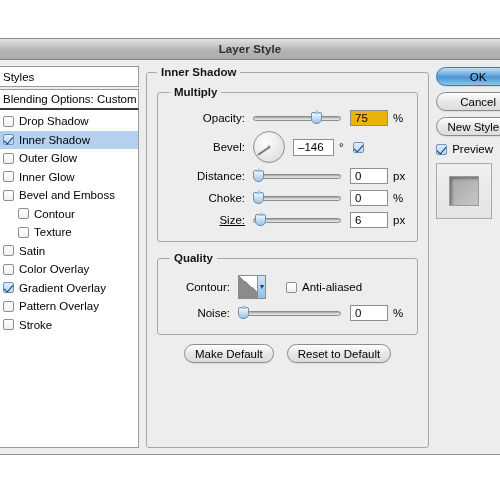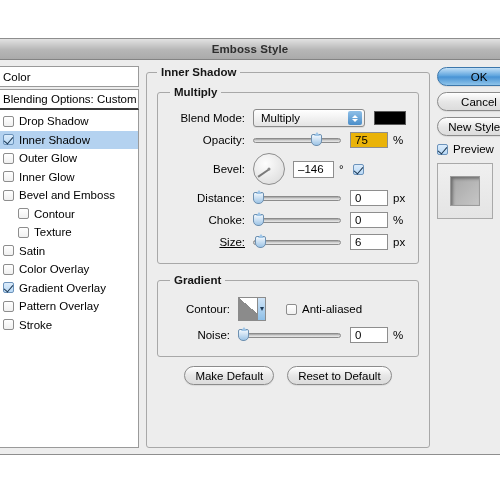--- a/index.html
+++ b/index.html
@@ -190,28 +190,28 @@
     box-shadow:inset 2px 2px 3px rgba(0,0,0,.35);
   }
   #btn-row { display:flex; gap:13px; justify-content:center; margin-top:9px; }
 </style>
 </head>
 <body>
 
 <div id="dialog">
 
   <div id="titlebar">
-    <span class="t">Emboss Style</span>
+    <span class="t">Layer Style</span>
   </div>
 
   <div id="body">
 
     <div id="sidebar">
       <div class="side-box" id="styles-box">
-        <span class="lbl">Color</span>
+        <span class="lbl">Styles</span>
       </div>
       <div class="side-box" id="blend-box">
         <span class="lbl">Blending Options: Custom</span>
       </div>
       <div class="side-box" id="effects-box">
           <div class="eff">
             <span class="cb"></span>
             <span>Drop Shadow</span>
           </div>
           <div class="eff selected">
@@ -261,31 +261,20 @@
         </div>
     </div>
 
     <div id="main">
       <fieldset id="outer-fs">
         <legend>Inner Shadow</legend>
 
         <fieldset style="margin-top:2px;">
           <legend>Multiply</legend>
 
-          <div class="row">
-            <span class="rlbl" style="width:75px;">Blend Mode:</span>
-            <div class="popup" style="width:112px;margin-left:8px;">
-              <span>Multiply</span>
-              <span class="stepper">
-                  <i class="up"></i>
-                  <i class="dn"></i>
-                </span>
-            </div>
-            <div class="swatch" id="shadow-swatch" style="margin-left: 9px; background: rgb(0, 0, 0);"></div>
-          </div>
 
           <div class="row">
             <span class="rlbl" style="width:75px;">Opacity:</span>
             <div class="slider" style="width:88px;margin-left:8px;" id="sl-opacity">
               <div class="track"></div>
               <div class="thumb" style="left: 57.75px;"></div>
             </div>
             <div class="num sel" style="width:38px;margin-left:9px;">
               <span>75</span>
             </div>
@@ -336,21 +325,21 @@
               <div class="thumb" style="left: 1.54px;"></div>
             </div>
             <div class="num" style="width:38px;margin-left:9px;">
               <span>6</span>
             </div>
             <span class="unit">px</span>
           </div>
         </fieldset>
 
         <fieldset style="margin-top:10px;padding-top:8px;">
-          <legend>Gradient</legend>
+          <legend>Quality</legend>
 
           <div class="row" style="height:30px;">
             <span class="rlbl" style="width:60px;">Contour:</span>
             <div class="contour" style="margin-left:8px;">
               <div class="ramp"></div>
               <div class="tab">
                   <i></i>
                 </div>
             </div>
             <span class="cb" style="margin-left:20px;" id="cb-aa"></span>

